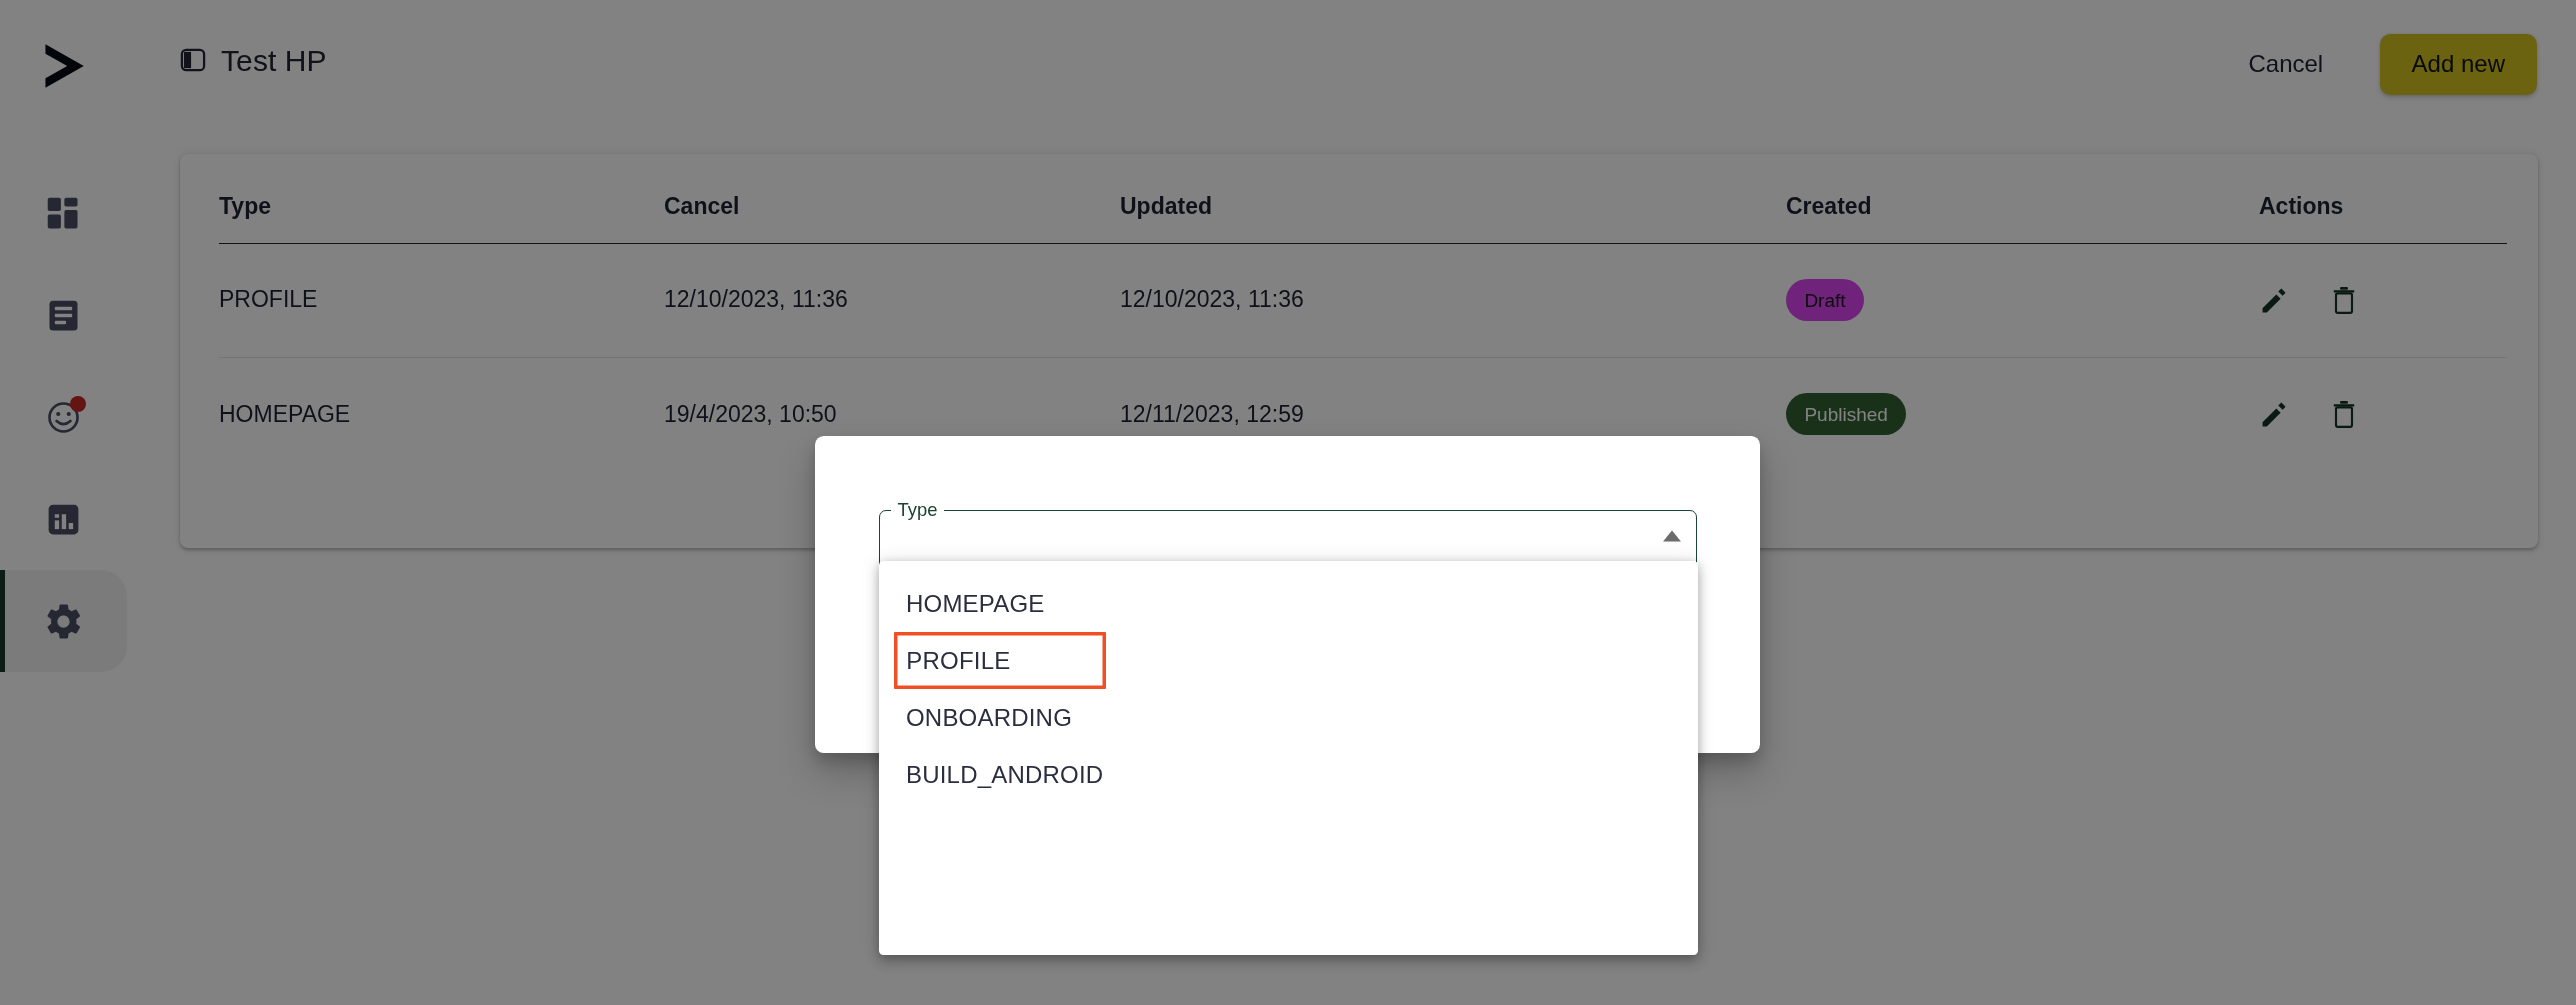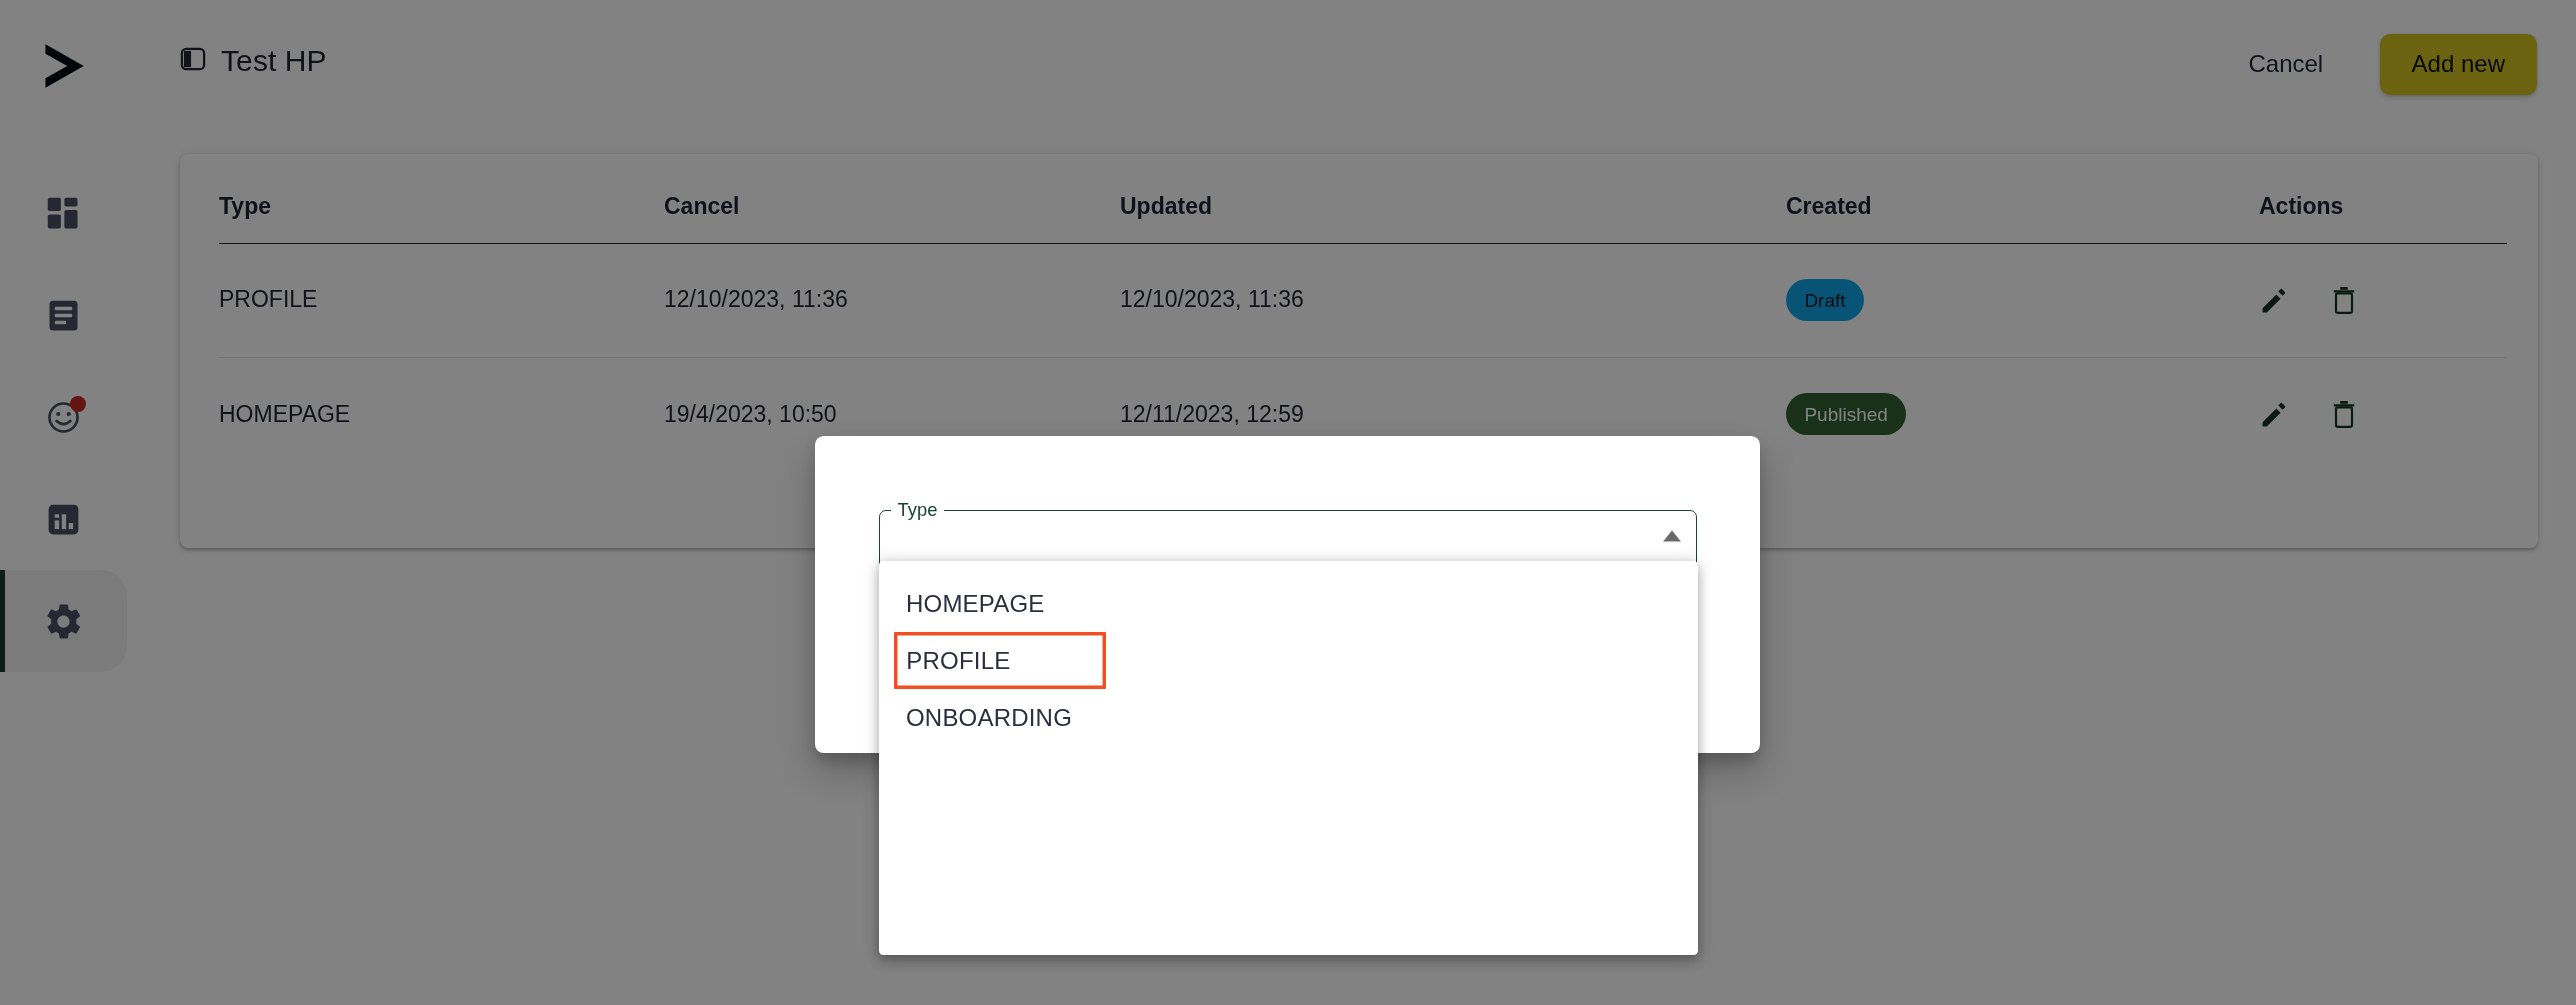--- a/index.html
+++ b/index.html
@@ -90,21 +90,21 @@
     width: 2449px;
     height: 133px;
     background: #ffffff;
     z-index: 5;
   }
   #page-title-row {
     position: absolute;
     left: 53px;
     top: 46px;
     display: flex;
-    align-items: flex-start;
+    align-items: flex-end;
     gap: 15px;
   }
   #page-title-row .panel-ico { display:block; }
   #page-title {
     font-size: 30px;
     font-weight: 400;
     color: #232534;
     letter-spacing: 0.1px;
     line-height: 1;
   }
@@ -192,21 +192,21 @@
   th.col-actions { padding-left: 7px; }
 
   .pill {
     display: inline-block;
     border-radius: 24.5px;
     font-size: 19px;
     line-height: 1;
     padding: 11.4px 18.4px;
     color: #ffffff;
   }
-  .pill-draft { background: #0ea5e9; color: #1a1a1a; text-align: right; }
+  .pill-draft { background: #d946ef; color: #1a1a1a; text-align: right; }
   .pill-published { background: #2f6130; color: #ffffff; }
 
   .row-actions {
     display: flex;
     align-items: center;
     gap: 37px;
   }
   .icon-btn {
     background: transparent;
     border: none;
@@ -487,16 +487,17 @@
       </fieldset>
       <button id="type-select-btn" placeholder=""></button>
       <span id="type-arrow"></span>
     </div>
   </div>
 
   <div id="type-listbox">
     <div class="opt">HOMEPAGE</div>
     <div class="opt highlighted">PROFILE</div>
     <div class="opt">ONBOARDING</div>
+    <div class="opt">BUILD_ANDROID</div>
   </div>
 
 </div>
 
 
 </body></html>

